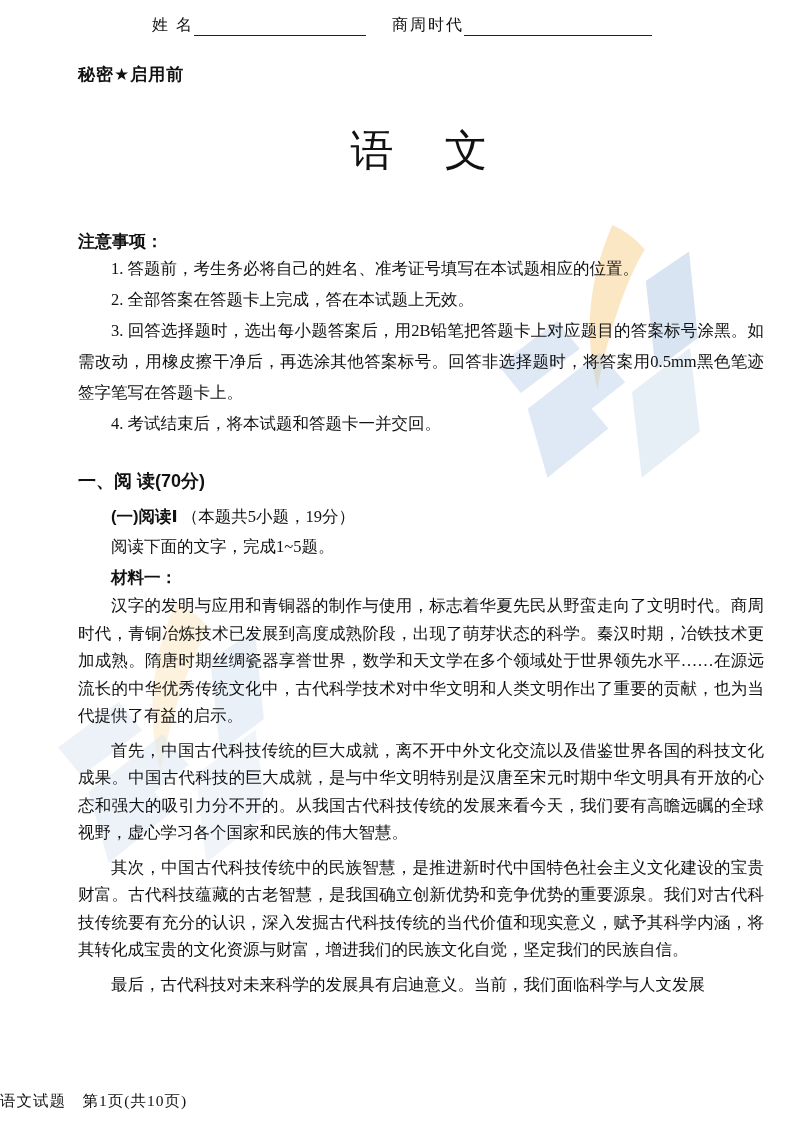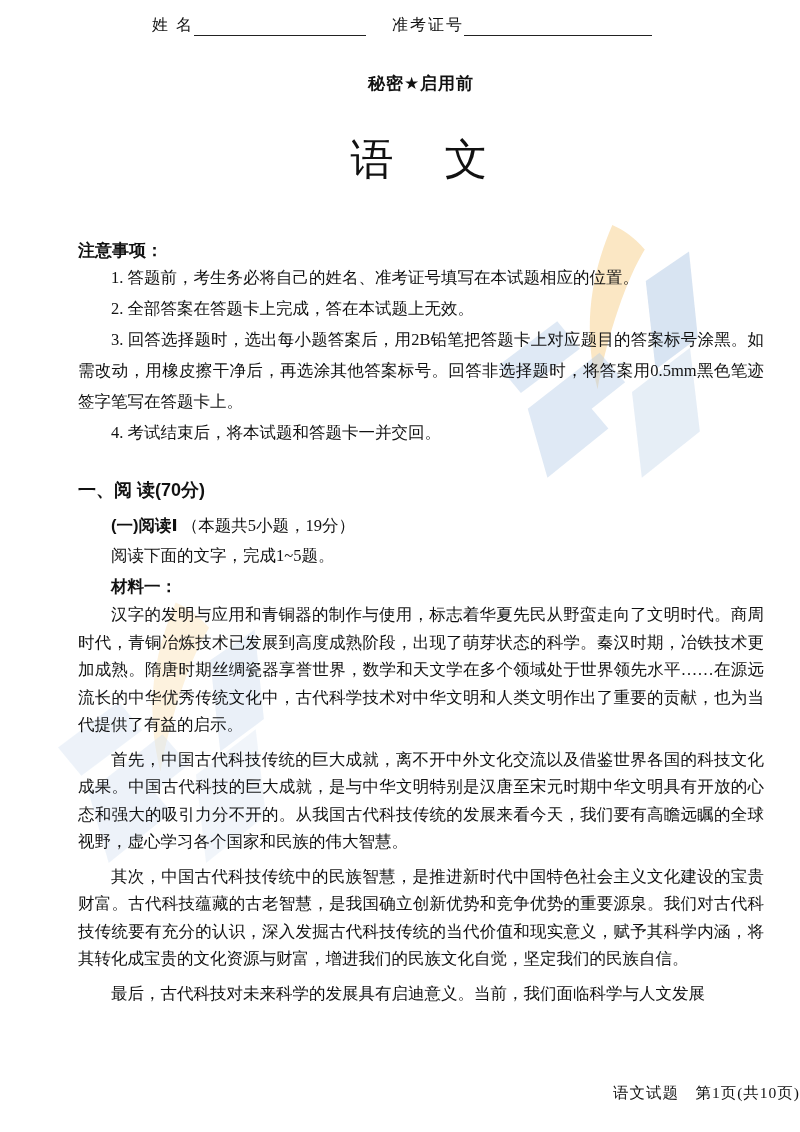--- a/index.html
+++ b/index.html
@@ -30,21 +30,21 @@
     height:24px;
   }
   .blank{
     display:inline-block;border-bottom:1.4px solid #222;
     height:17px;
   }
   .blank.name{width:172px;margin-right:26px;}
   .blank.examno{width:188px;}
   
   .hei{font-family:"Liberation Sans","DejaVu Sans",sans-serif;font-weight:bold;}
-  .secrecy{margin-top:36px;font-size:17px;letter-spacing:1px;text-align:center;}
+  .secrecy{margin-top:27px;font-size:17px;letter-spacing:1px;}
   .doc-title{
     margin-top:36px;text-align:center;
     font-size:43px;font-weight:normal;letter-spacing:4px;
     font-family:"Liberation Serif","DejaVu Serif",serif;
   }
   .notes-heading{margin-top:50px;font-size:17px;}
   .notes p{
     margin:0 0;
     font-size:16.5px;line-height:31px;
     text-indent:2em;text-align:justify;
@@ -55,22 +55,22 @@
   .read-line{margin-left:2em;font-size:16.5px;line-height:30px;}
   .material-label{margin-left:2em;font-size:16.5px;line-height:30px;}
   
   .passage p{
     margin:0 0 7px 0;
     font-size:16.5px;line-height:27.5px;
     text-indent:2em;text-align:justify;
   }
   
   .footer{
-    position:absolute;left:0;bottom:28px;width:100%;
-    text-align:right;font-size:15.5px;letter-spacing:1px;
+    position:absolute;left:0;bottom:20px;width:100%;
+    text-align:left;font-size:15.5px;letter-spacing:1px;
     z-index:2;
     margin-top:47px;
   }
 </style>
 </head>
 <body>
 
 <svg width="0" height="0" style="position:absolute" aria-hidden="true">
   <defs>
     <g id="wm-logo">
@@ -88,21 +88,21 @@
 </svg>
 <svg class="wm wm-b" viewBox="0 0 215 300">
   <use href="#wm-logo"></use>
 </svg>
 
 <div class="sheet">
 
   <div class="fillrow">
     <span>姓  名</span>
     <span class="blank name"></span>
-    <span>准考证号</span>
+    <span>商周时代</span>
     <span class="blank examno"></span>
   </div>
 
   <div class="secrecy hei">秘密★启用前</div>
 
   <div class="doc-title">语　文</div>
 
   <div class="notes-heading hei">注意事项：</div>
   <div class="notes">
     <p>1. 答题前，考生务必将自己的姓名、准考证号填写在本试题相应的位置。</p>

